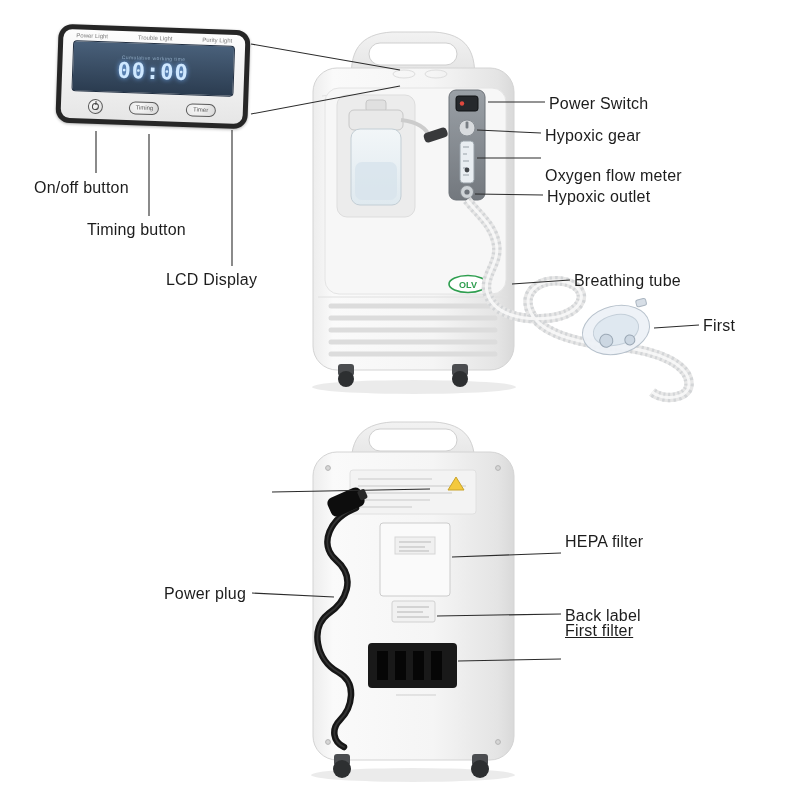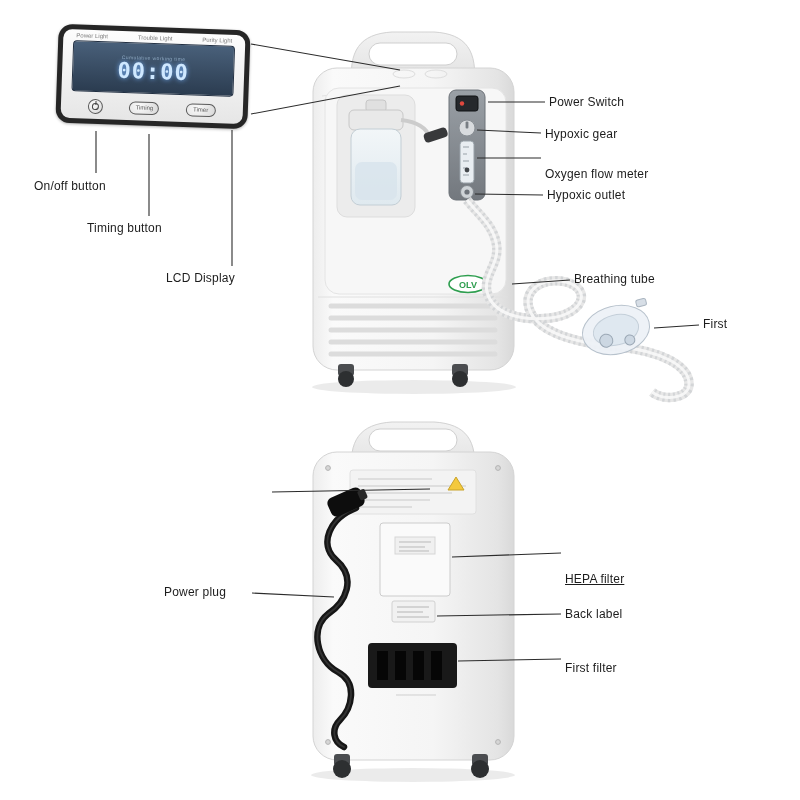--- a/index.html
+++ b/index.html
@@ -2,21 +2,21 @@
 <html><head>
 <meta charset="utf-8">
 <style>
   html, body { margin:0; padding:0; width:800px; height:800px; overflow:hidden; background:#ffffff; }
   * { box-sizing:border-box; }
   .stage { position:relative; width:800px; height:800px; background:#ffffff;
            font-family:"Liberation Sans", sans-serif; }
   svg.art { position:absolute; left:0; top:0; }
 
   
-  .lbl { position:absolute; font-size:12px; color:#1c1c1c; white-space:nowrap; letter-spacing:.2px; }
+  .lbl { position:absolute; font-size:16px; color:#1c1c1c; white-space:nowrap; letter-spacing:.2px; }
   .lbl.wrap { white-space:normal; width:158px; line-height:1.25; }
 
   
   .inset-panel { position:absolute; left:57px; top:27px; width:192px; height:99px;
     transform:rotate(2deg); background:#262626; border-radius:14px; padding:5px;
     box-shadow:0 1px 3px rgba(0,0,0,.3); }
   .panel-inner { width:100%; height:100%; background:linear-gradient(180deg,#fdfdfd,#e6e6e6);
     border-radius:9px; display:flex; flex-direction:column; padding:3px 8px 4px; }
   .panel-lights { display:flex; justify-content:space-between; padding:0 5px; }
   .light-label { font-size:6px; color:#7a7a7a; }
@@ -266,17 +266,17 @@
   <div class="lbl" style="left:34px;  top:179px;">On/off button</div>
   <div class="lbl" style="left:87px;  top:221px;">Timing button</div>
   <div class="lbl" style="left:166px; top:271px;">LCD Display</div>
   <div class="lbl" style="left:549px; top:95px;">Power Switch</div>
   <div class="lbl" style="left:545px; top:127px;">Hypoxic gear</div>
   <div class="lbl" style="left:545px; top:151px;margin-top:16px;">Oxygen flow meter</div>
   <div class="lbl" style="left:547px; top:188px;">Hypoxic outlet</div>
   <div class="lbl" style="left:574px; top:272px;">Breathing tube</div>
   <div class="lbl" style="left:703px; top:317px;">First</div>
   <div class="lbl" style="left:164px; top:585px;">Power plug</div>
-  <div class="lbl" style="left:565px; top:572px;text-decoration:underline;">HEPA filter</div>
+  <div class="lbl" style="left:565px; top:533px;">HEPA filter</div>
   <div class="lbl" style="left:565px; top:607px;">Back label</div>
-  <div class="lbl" style="left:565px; top:661px;">First filter</div>
+  <div class="lbl" style="left:565px; top:622px;text-decoration:underline;">First filter</div>
 
 </div>
 
 </body></html>

